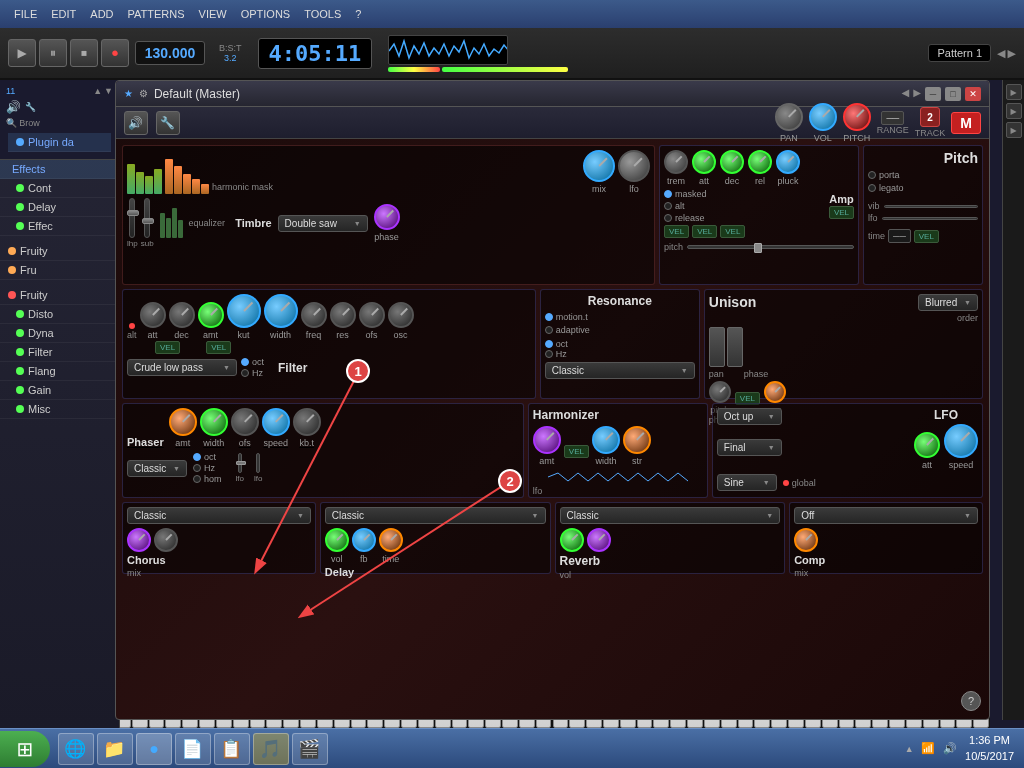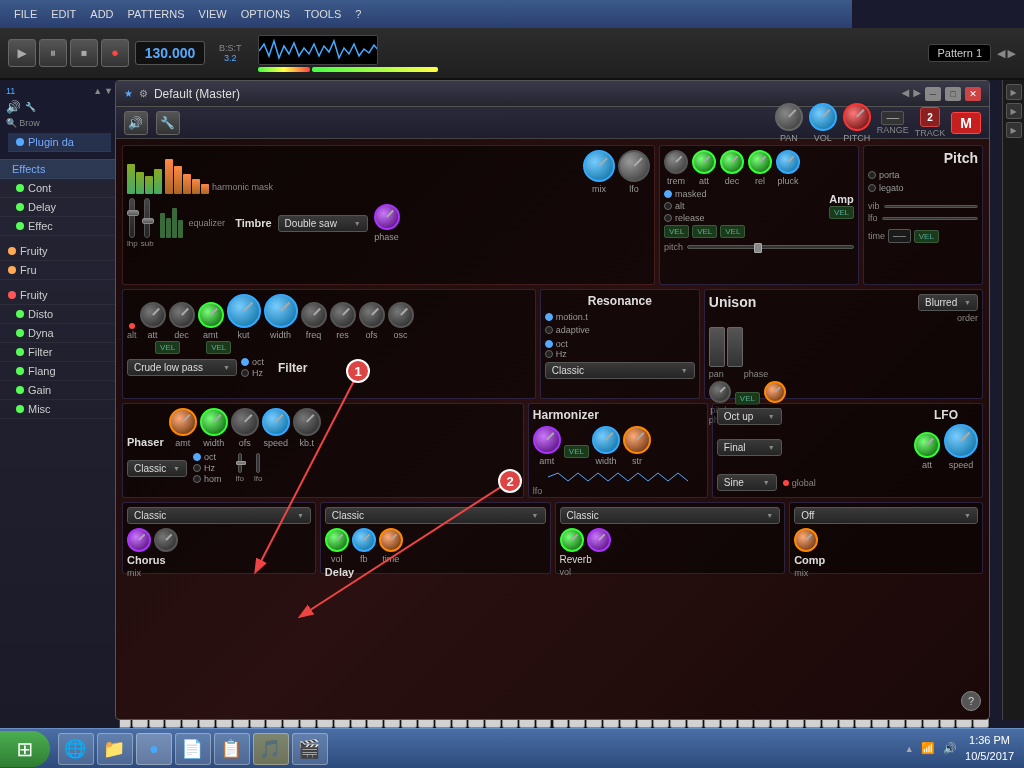--- a/index.html
+++ b/index.html
@@ -69,21 +69,21 @@
       font-size: 11px;
       text-align: center;
       line-height: 1.4;
     }
 
     
     .top-bar {
       position: absolute;
       top: 0;
       left: 0;
-      width: 852px;
+      width: 1024px;
       height: 28px;
       background: linear-gradient(to bottom, #3c5a8a, #2a3f6f);
       display: flex;
       align-items: center;
       justify-content: space-between;
       padding: 0 8px;
       z-index: 90;
     }
     .menu-bar {
       display: flex;
@@ -505,20 +505,21 @@
     <div class="transport-btn">⏹</div>
     <div class="transport-btn" style="color:#f44;">⏺</div>
   </div>
   <div class="bpm-display">130.000</div>
   <div style="display:flex;gap:3px;align-items:center;margin-left:8px;">
     <div style="display:flex;flex-direction:column;align-items:center;">
       <span style="color:#888;font-size:9px;">B:S:T</span>
       <span style="color:#5af;font-size:9px;">3.2</span>
     </div>
   </div>
+  <div class="time-display">4:05:11</div>
   <div style="margin-left:10px;display:flex;flex-direction:column;gap:2px;flex:1;max-width:180px;">
     <div class="waveform-display">
       <svg width="120" height="30" viewBox="0 0 120 30">
         <polyline points="0,15 5,8 10,20 15,5 20,22 25,10 30,18 35,7 40,20 45,12 50,18 55,8 60,20 65,10 70,16 75,5 80,22 85,12 90,18 95,8 100,20 105,13 110,17 115,9 120,15" fill="none" stroke="#4af" stroke-width="1.5"></polyline>
       </svg>
     </div>
     <div style="display:flex;gap:2px;">
       <div style="background:linear-gradient(to right,#4f4,#ff4,#f44);height:5px;flex:1;border-radius:2px;"></div>
       <div style="background:linear-gradient(to right,#4f4,#ff4);height:5px;width:70%;border-radius:2px;"></div>
     </div>
@@ -1159,21 +1160,21 @@
           <span>Classic</span>
         </div>
         <div style="display:flex;gap:3px;margin-top:4px;align-items:flex-end;">
           <div class="knob knob-sm">
             <div class="knob-body green" style="width:24px;height:24px;"></div>
           </div>
           <div class="knob knob-sm">
             <div class="knob-body purple" style="width:24px;height:24px;"></div>
           </div>
         </div>
-        <span style="color:#ddd;font-size:10px;font-weight:normal;display:block;margin-top:2px;">Reverb</span>
+        <span style="color:#ddd;font-size:12px;font-weight:bold;display:block;margin-top:2px;">Reverb</span>
         <span style="color:#888;font-size:9px;">vol</span>
       </div>
 
       <div style="flex:1;background:rgba(0,0,0,0.5);border:1px solid rgba(100,100,200,0.3);border-radius:3px;padding:4px;">
         <div class="dropdown">
           <span>Off</span>
         </div>
         <div style="display:flex;gap:3px;margin-top:4px;align-items:flex-end;">
           <div class="knob knob-sm">
             <div class="knob-body orange" style="width:24px;height:24px;"></div>

